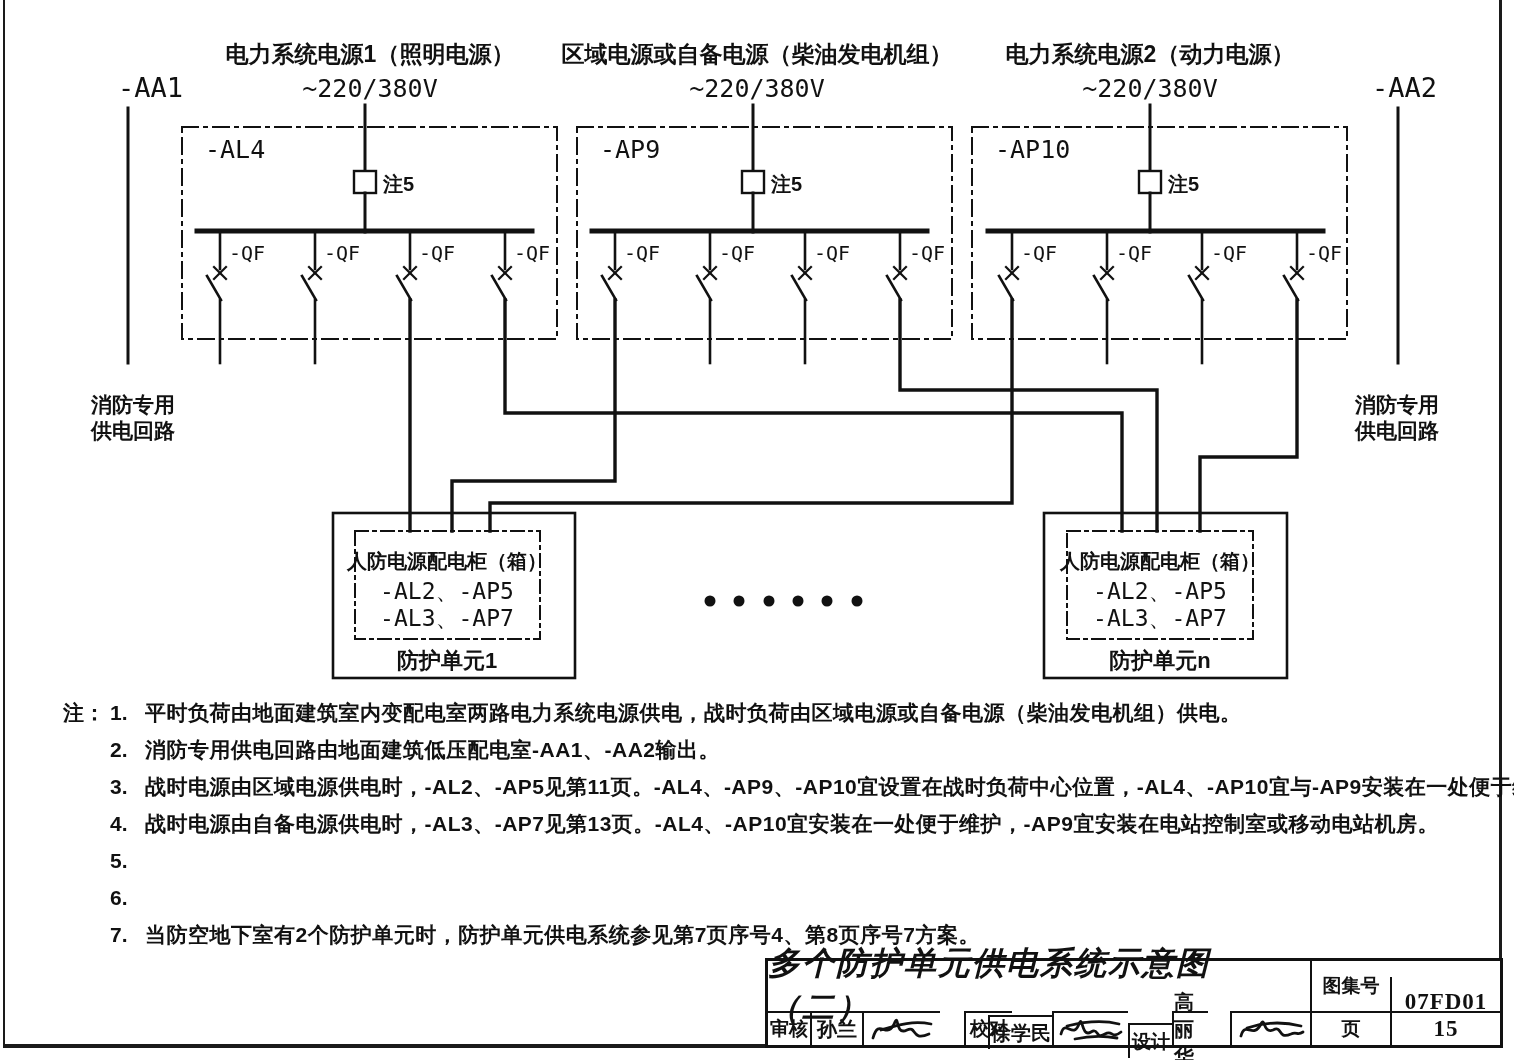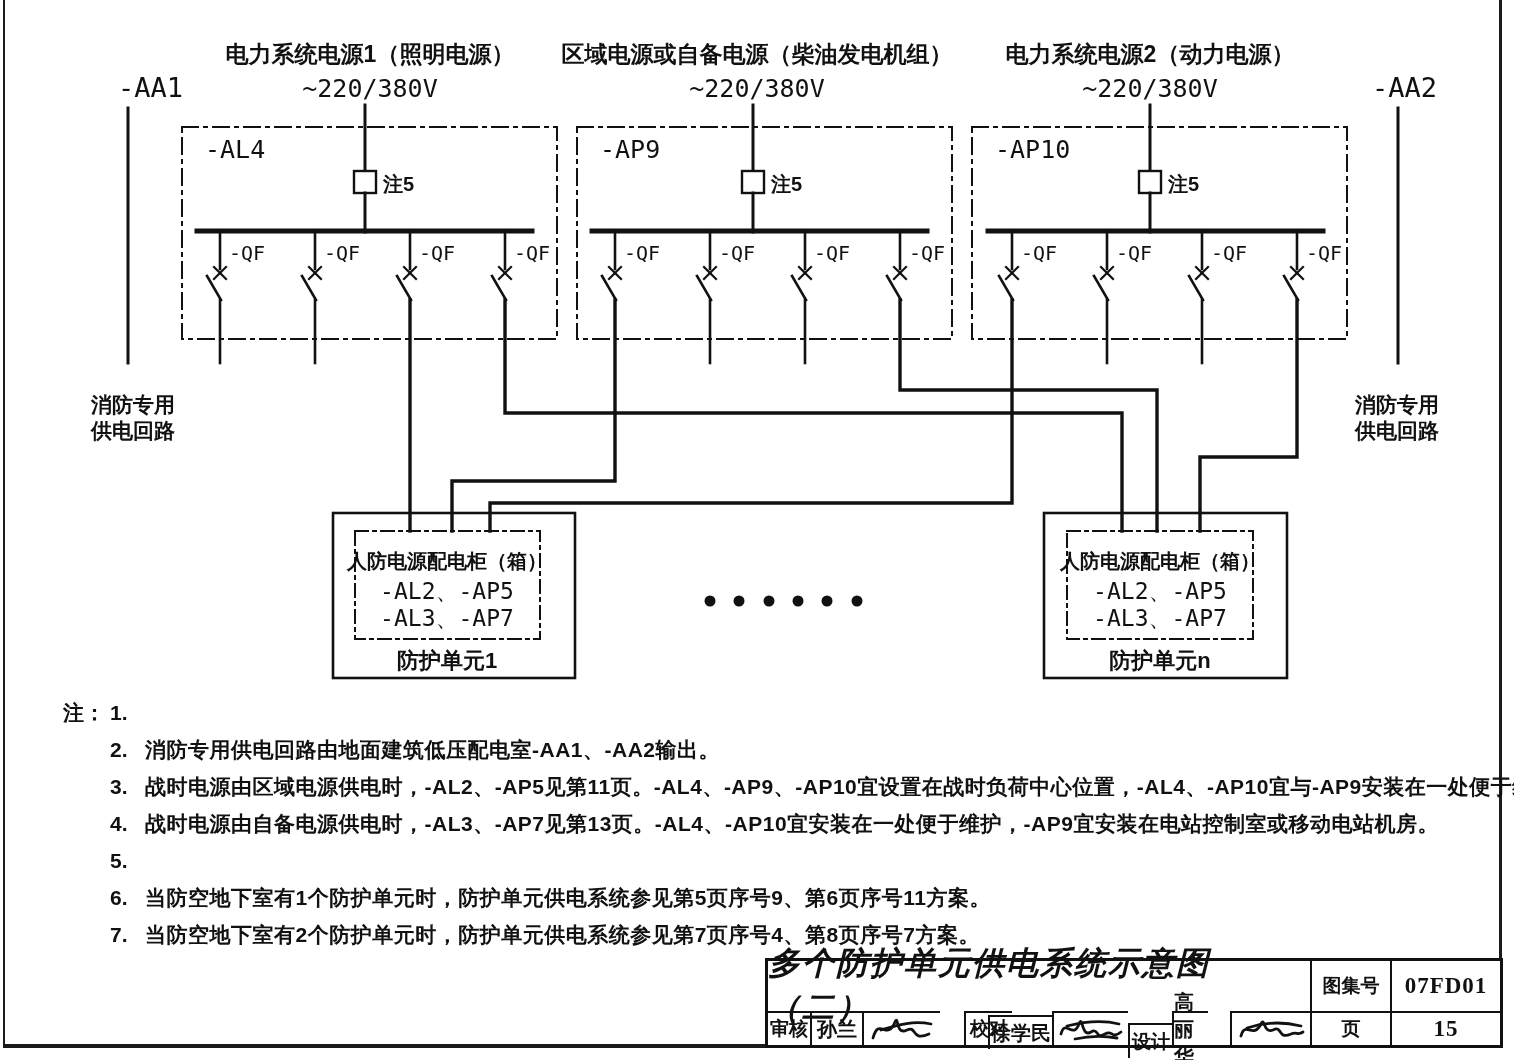--- a/index.html
+++ b/index.html
@@ -155,20 +155,21 @@
         <circle cx="798" cy="601" r="5.5"></circle>
       <circle cx="827" cy="601" r="5.5"></circle>
         <circle cx="857" cy="601" r="5.5"></circle>
     </g>
   </svg>
 
   <div id="notes">
     <div class="note-row">
       <span class="note-prefix">注：</span>
       <span class="note-no">1.</span>
+      <span class="note-text">平时负荷由地面建筑室内变配电室两路电力系统电源供电，战时负荷由区域电源或自备电源（柴油发电机组）供电。</span>
     </div>
     <div class="note-row">
       <span class="note-prefix"></span>
       <span class="note-no">2.</span>
       <span class="note-text">消防专用供电回路由地面建筑低压配电室-AA1、-AA2输出。</span>
     </div>
     <div class="note-row">
       <span class="note-prefix"></span>
       <span class="note-no">3.</span>
       <span class="note-text">战时电源由区域电源供电时，-AL2、-AP5见第11页。-AL4、-AP9、-AP10宜设置在战时负荷中心位置，-AL4、-AP10宜与-AP9安装在一处便于维护。</span>
@@ -178,33 +179,32 @@
       <span class="note-no">4.</span>
       <span class="note-text">战时电源由自备电源供电时，-AL3、-AP7见第13页。-AL4、-AP10宜安装在一处便于维护，-AP9宜安装在电站控制室或移动电站机房。</span>
     </div>
     <div class="note-row">
       <span class="note-prefix"></span>
       <span class="note-no">5.</span>
     </div>
     <div class="note-row">
       <span class="note-prefix"></span>
       <span class="note-no">6.</span>
-      <span class="note-text">当防空地下室有1个防护单元时，防护单元供电系统参见第5页序号9、第6页序号11方案。</span>
     </div>
     <div class="note-row">
       <span class="note-prefix"></span>
       <span class="note-no">7.</span>
       <span class="note-text">当防空地下室有2个防护单元时，防护单元供电系统参见第7页序号4、第8页序号7方案。</span>
     </div>
   </div>
 
   <div id="titleblock">
     <div class="cell tb-title" style="left:0;top:0;width:542px;height:50px;">多个防护单元供电系统示意图（二）</div>
     <div class="cell bl tb-label" style="left:542px;top:0;width:80px;height:50px;">图集号</div>
-    <div class="cell bl tb-serif" style="left:622px;top:0;width:110px;height:50px;">07FD01</div>
+    <div class="cell bl tb-serif" style="left:622px;top:16px;width:110px;height:50px;">07FD01</div>
 
     <div class="cell bt tb-label" style="left:0;top:50px;width:42px;height:34px;">审核</div>
     <div class="cell bt bl tb-name" style="left:42px;top:50px;width:52px;height:34px;">孙兰</div>
     <div class="cell bt bl sig" style="left:94px;top:50px;width:78px;height:34px;">
       <svg width="74" height="34" viewBox="0 0 74 34" fill="none" stroke="#111" stroke-width="2.8" stroke-linecap="round">
         <path d="M8,26 C14,4 22,30 30,10 C34,2 30,24 42,18 C52,13 46,30 64,22"></path>
         <path d="M16,18 C30,14 46,8 66,12"></path>
       </svg>
     </div>
     <div class="cell bt bl tb-label" style="left:172px;top:50px;width:48px;height:34px;margin-left:24px;">校对</div>

